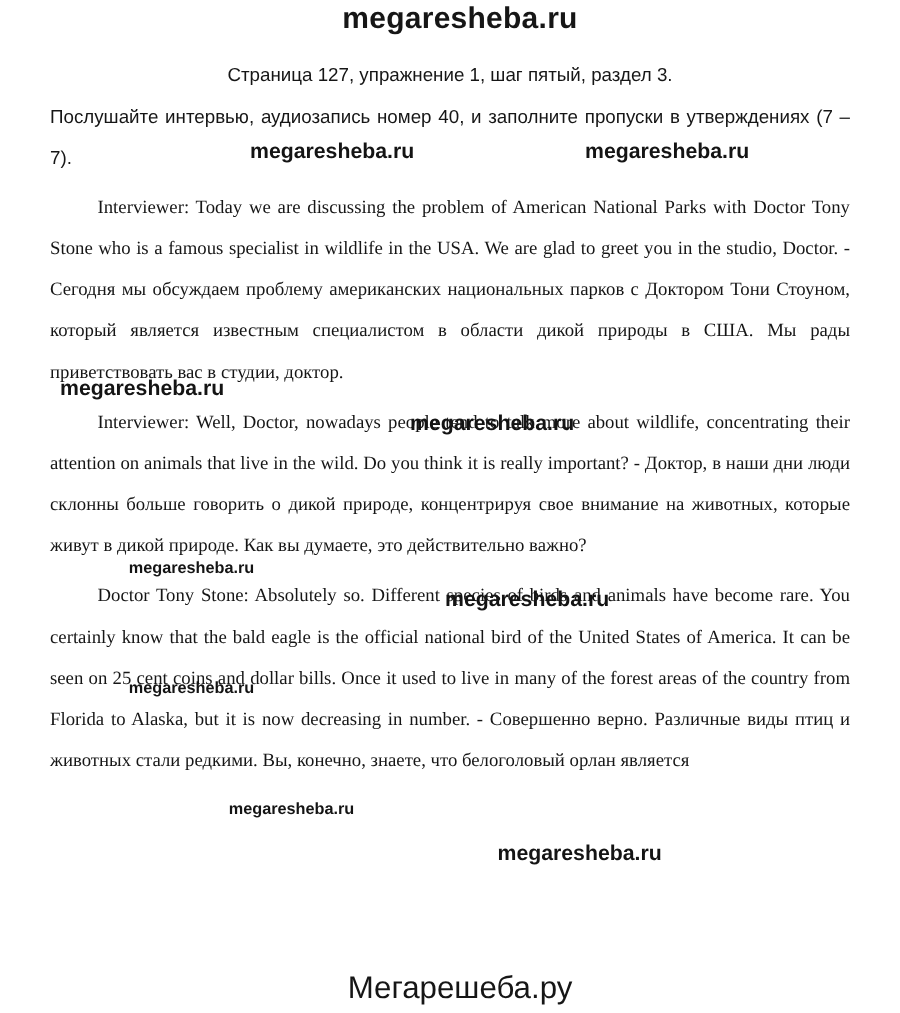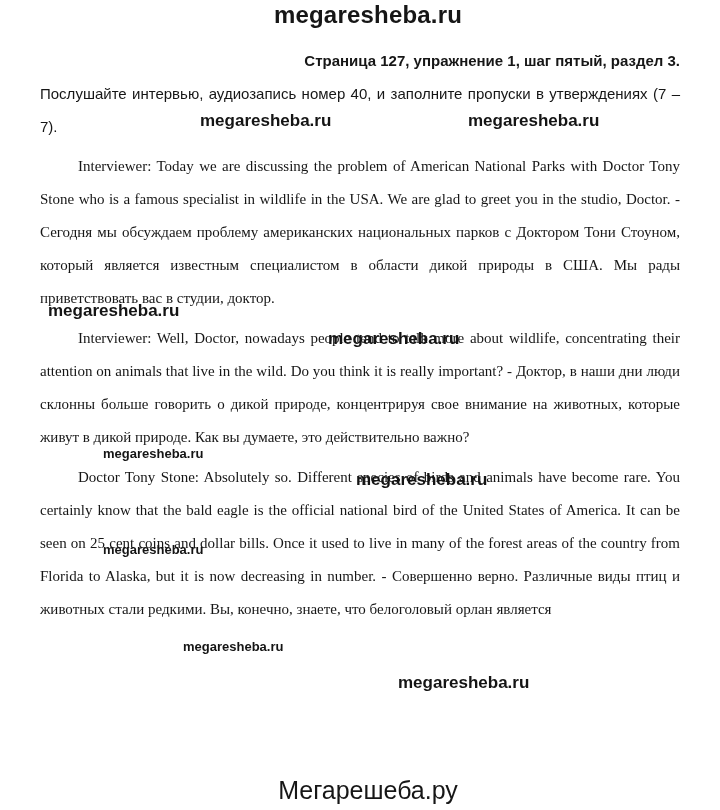--- a/index.html
+++ b/index.html
@@ -40,22 +40,22 @@
     position: absolute;
     top: 44px;
     left: 40px;
     width: 640px;
     font-size: 15px;
     line-height: 33px;
     text-align: justify;
   }
   .heading {
     margin: 0;
-    font-weight: 700;
-    text-align: right;
+    font-weight: 400;
+    text-align: center;
   }
   .para {
     margin: 0 0 7px 0;
   }
   .para.indent {
     text-indent: 38px;
     font-family: Liberation Serif, serif;
   }
   .wm {
     position: absolute;

